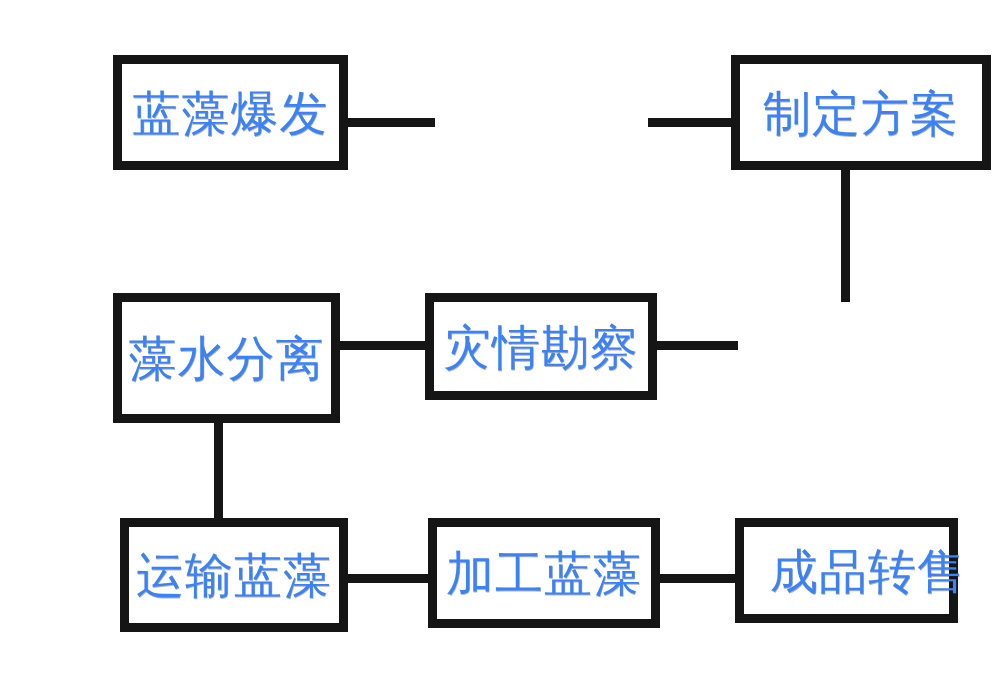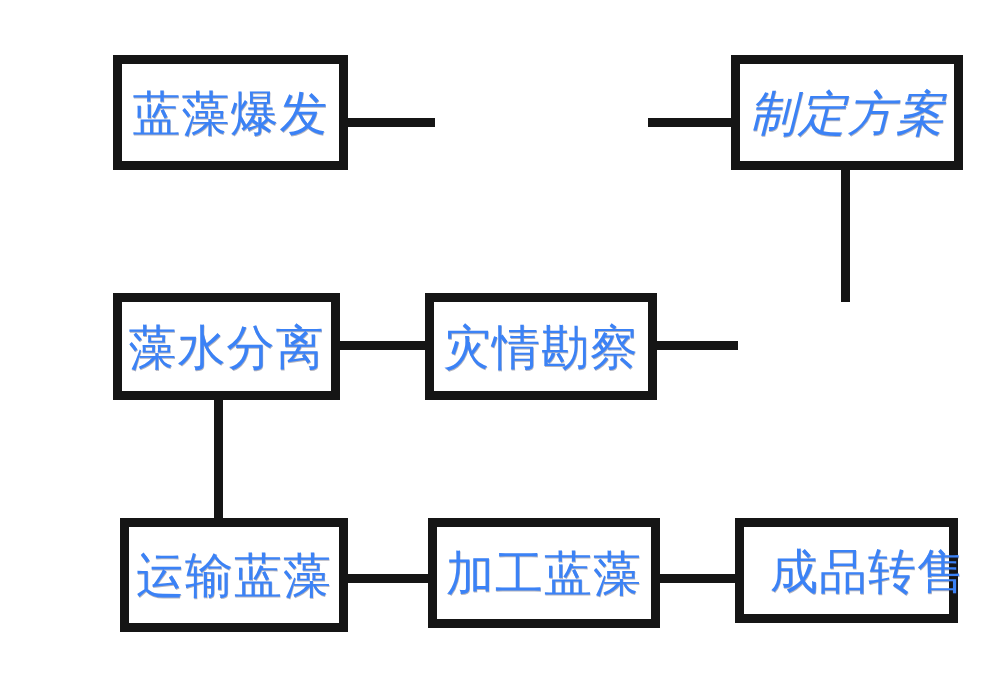--- a/index.html
+++ b/index.html
@@ -47,24 +47,24 @@
   .edge-cap {
     position: absolute;
     background: #151515;
     border-radius: 50%;
     z-index: 2;
   }
 
   
   #node-algae-outbreak   { left: 113px; top: 55px;  width: 235px; height: 115px; }
   #node-disaster-survey  { left: 425px; top: 55px;  width: 232px; height: 110px; }
-  #node-make-plan        { left: 731px; top: 55px;  width: 232px; height: 115px; font-style: italic; }
+  #node-make-plan        { left: 731px; top: 55px;  width: 260px; height: 115px; }
 
   
-  #node-algae-water-sep  { left: 113px; top: 293px; width: 227px; height: 107px; }
+  #node-algae-water-sep  { left: 113px; top: 293px; width: 227px; height: 130px; }
   #node-treat-water      { left: 425px; top: 293px; width: 232px; height: 107px; }
   #node-algae-salvage    { left: 728px; top: 293px; width: 235px; height: 107px; }
 
   
   #node-transport-algae  { left: 120px; top: 518px; width: 228px; height: 114px; }
   #node-process-algae    { left: 428px; top: 518px; width: 232px; height: 110px; }
   #node-resell-product   { left: 735px; top: 518px; width: 223px; height: 105px; padding-left: 43px; }
 
   
   #edge-outbreak-survey  { left: 330px; top: 118px; width: 105px; }

